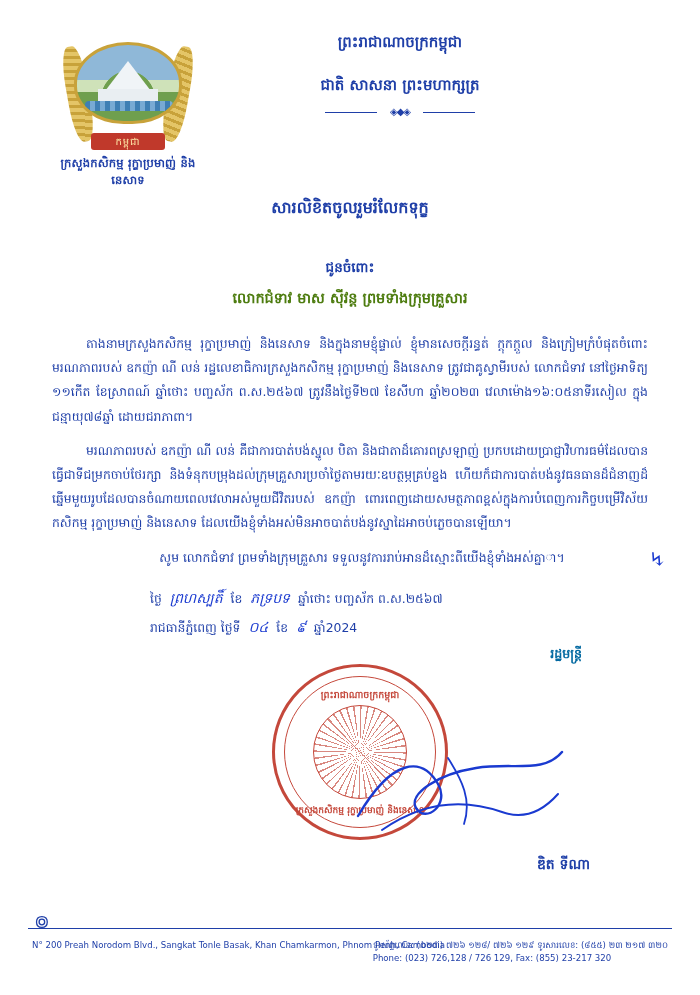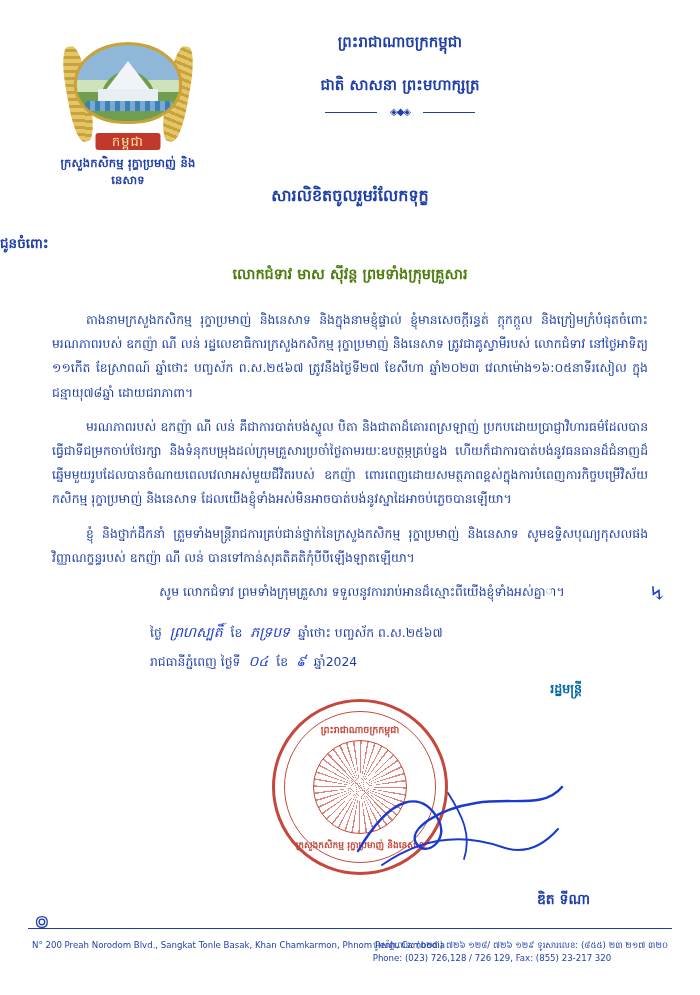--- a/index.html
+++ b/index.html
@@ -88,26 +88,26 @@
     background: repeating-linear-gradient(12deg,#c8a23a 0 3px, #e4c567 3px 7px);
     border-radius: 40%;
   }
   .emblem-wheat-l { left: -2px; transform: rotate(-10deg); }
   .emblem-wheat-r { right: -2px; transform: rotate(10deg); }
   .emblem-banner {
     position: absolute;
     left: 50%;
     bottom: 0;
     transform: translateX(-50%);
-    width: 65px;
+    width: 74px;
     height: 17px;
     background: #c0392b;
     border-radius: 3px;
     color: #ffe9a8;
-    font-size: 13px;
+    font-size: 10px;
     line-height: 17px;
     text-align: center;
     letter-spacing: 1px;
   }
   .ministry-name {
     margin-top: 6px;
     font-size: 11.5px;
     color: #1f3fa8;
     font-weight: bold;
     letter-spacing: 0.2px;
@@ -148,27 +148,28 @@
     color: #1f3fa8;
     letter-spacing: -1px;
   }
 
   
   .doc-title {
     text-align: center;
     font-size: 16px;
     color: #1f3fa8;
     font-weight: bold;
+    margin-top: 12px;
   }
   .addr-line {
-    text-align: left;
+    text-align: center;
     font-size: 13.5px;
     color: #1f3fa8;
     font-weight: bold;
-    margin-top: 26px;
+    margin-top: 38px;
   }
   .addressee {
     text-align: center;
     font-size: 14.5px;
     color: #4d7c0f;
     font-weight: bold;
     margin-top: 10px;
   }
   .content {
     margin: 22px 52px 0 52px;
@@ -361,21 +362,20 @@
     </div>
   </div>
 
   <div class="doc-title">សារលិខិតចូលរួមរំលែកទុក្ខ</div>
   <div class="addr-line">ជូនចំពោះ</div>
   <div class="addressee">លោកជំទាវ មាស ស៊ីវន្ត ព្រមទាំងក្រុមគ្រួសារ</div>
 
   <div class="content">
     <p>តាងនាមក្រសួងកសិកម្ម រុក្ខាប្រមាញ់ និងនេសាទ និងក្នុងនាមខ្ញុំផ្ទាល់ ខ្ញុំមានសេចក្តីរន្ធត់ ក្តុកក្តួល និងក្រៀមក្រំបំផុតចំពោះ មរណភាពរបស់ ឧកញ៉ា ណី លន់ រដ្ឋលេខាធិការក្រសួងកសិកម្ម រុក្ខាប្រមាញ់ និងនេសាទ ត្រូវជាគូស្វាមីរបស់ លោកជំទាវ នៅថ្ងៃអាទិត្យ ១១កើត ខែស្រាពណ៍ ឆ្នាំថោះ បញ្ចស័ក ព.ស.២៥៦៧ ត្រូវនឹងថ្ងៃទី២៧ ខែសីហា ឆ្នាំ២០២៣ វេលាម៉ោង១៦:០៥នាទីរសៀល ក្នុងជន្មាយុ៧៨ឆ្នាំ ដោយជរាភាពា។</p>
     <p>មរណភាពរបស់ ឧកញ៉ា ណី លន់ គឺជាការបាត់បង់ស្នូល បិតា និងជាតាដ៏គោរពស្រឡាញ់ ប្រកបដោយប្រាជ្ញាវិហារធម៌ដែលបានធ្វើជាទីជម្រកចាប់ថែរក្សា និងទំនុកបម្រុងដល់ក្រុមគ្រួសារប្រចាំថ្ងៃតាមរយៈឧបត្ថម្ភគ្រប់ខ្នង ហើយក៏ជាការបាត់បង់នូវធនធានដ៏ជំនាញដ៏ឆ្នើមមួយរូបដែលបានចំណាយពេលវេលាអស់មួយជីវិតរបស់ ឧកញ៉ា ពោរពេញដោយសមត្ថភាពខ្ពស់ក្នុងការបំពេញការកិច្ចបម្រើវិស័យកសិកម្ម រុក្ខាប្រមាញ់ និងនេសាទ ដែលយើងខ្ញុំទាំងអស់មិនអាចបាត់បង់នូវស្នាដៃអាចប់ភ្លេចបានឡើយា។</p>
-    <p>ខ្ញុំ និងថ្នាក់ដឹកនាំ ត្រួមទាំងមន្ត្រីរាជការគ្រប់ជាន់ថ្នាក់នៃក្រសួងកសិកម្ម រុក្ខាប្រមាញ់ និងនេសាទ សូមឧទ្ទិសបុណ្យកុសលផងវិញ្ញាណក្ខន្ធរបស់ ឧកញ៉ា ណី លន់ បានទៅកាន់សុគតិគតិកុំបីបីឡើងឡាតឡើយា។</p>
   </div>
 
   <div class="closing">
     <span>សូម លោកជំទាវ ព្រមទាំងក្រុមគ្រួសារ ទទួលនូវការរាប់អានដ៏ស្មោះពីយើងខ្ញុំទាំងអស់គ្នាា។</span>
     <span class="mini-sign">↯</span>
   </div>
 
   <div class="dateblock">
     <div>
       <span>ថ្ងៃ</span>

